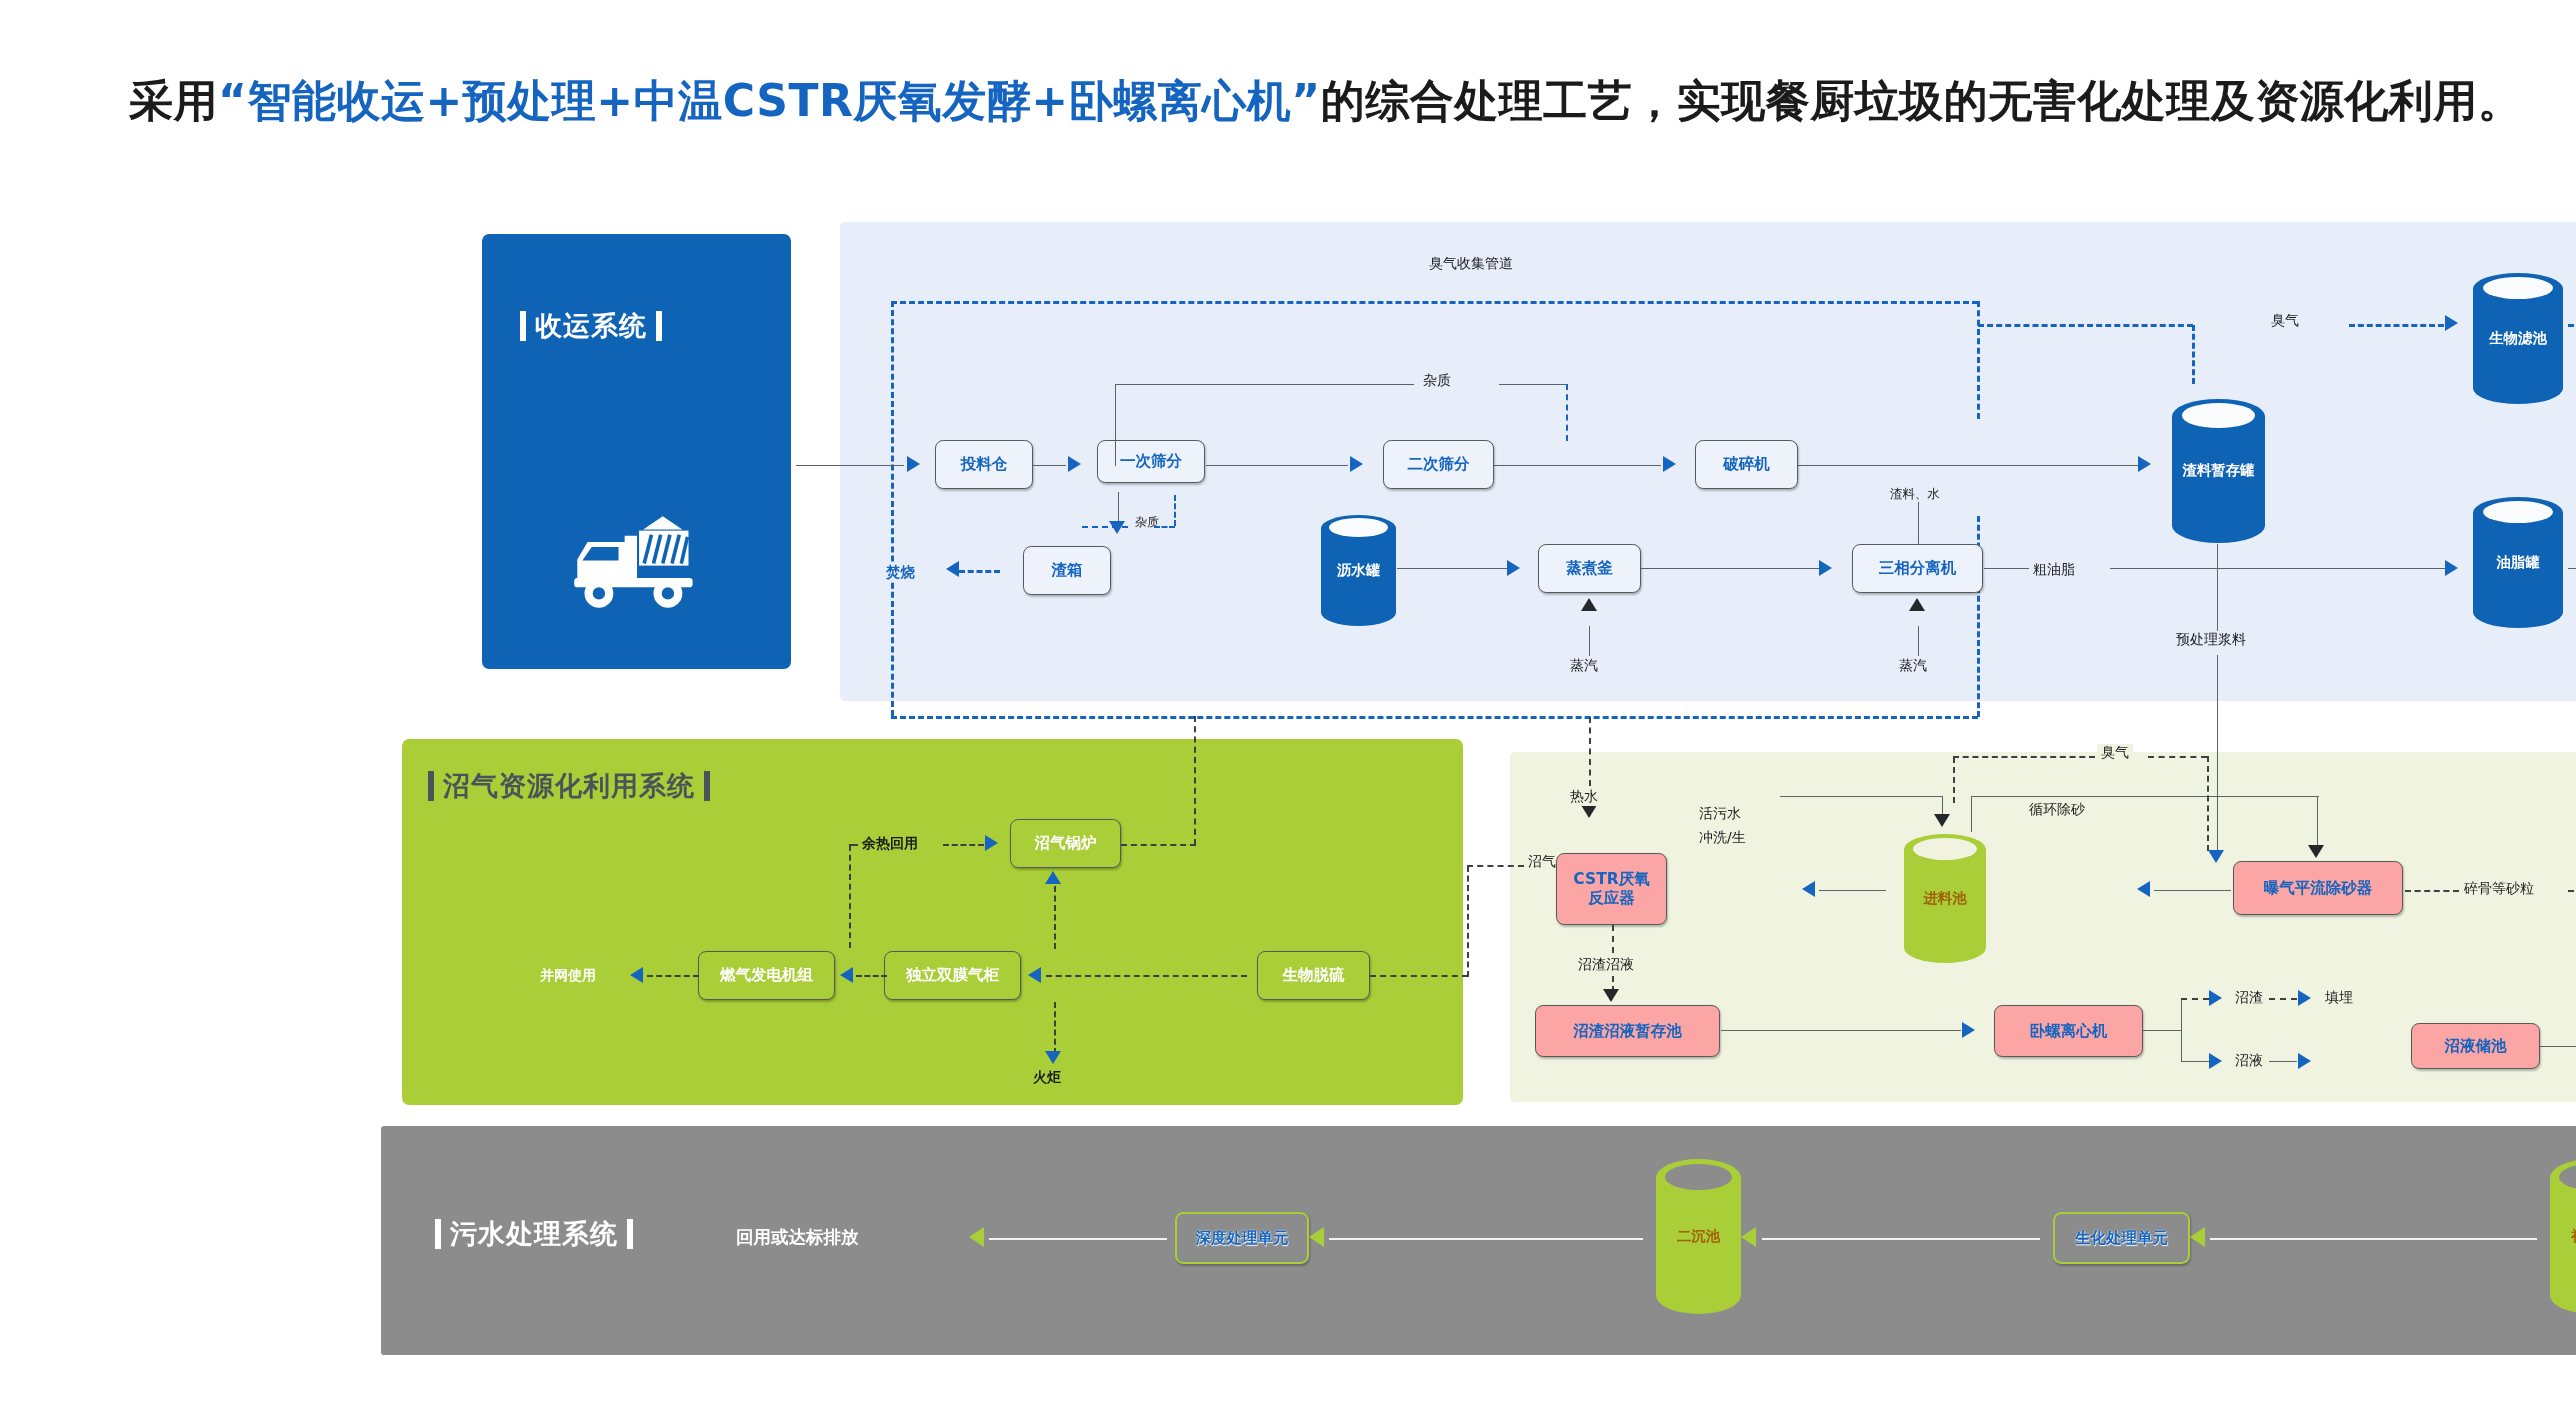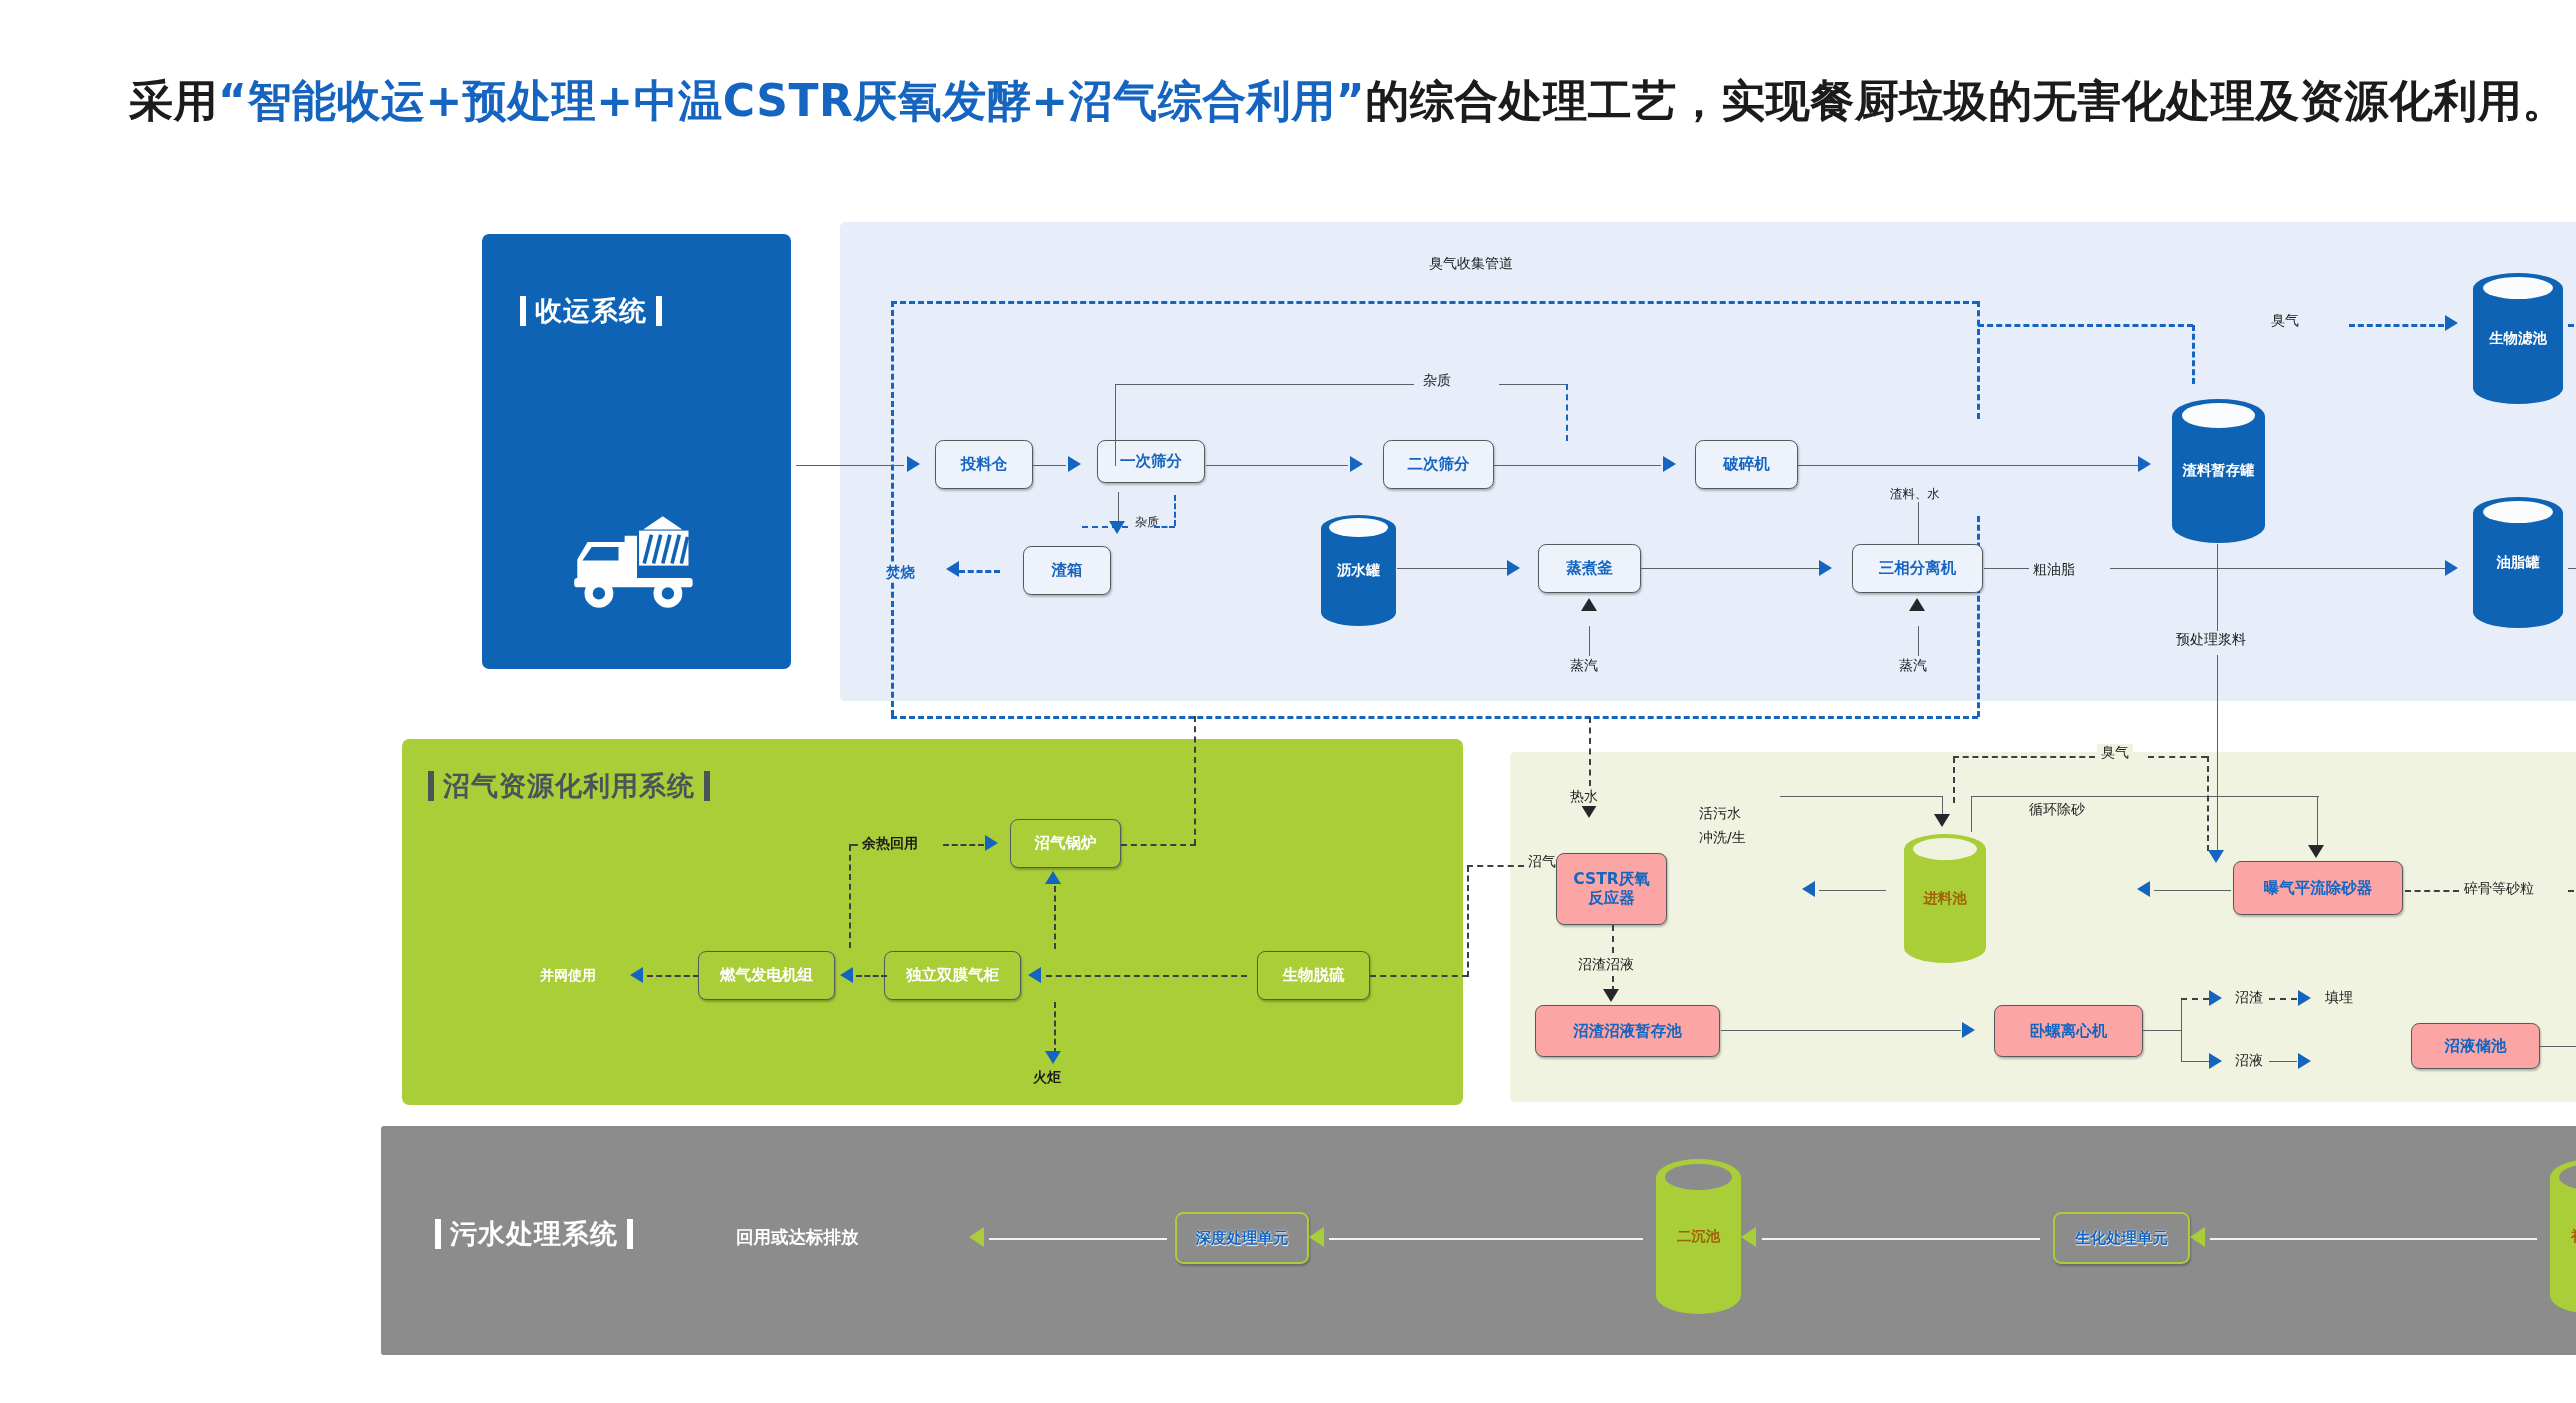--- a/index.html
+++ b/index.html
@@ -85,29 +85,29 @@
   .tx.bg-gray{background:#8c8c8c;padding:0 4.1px;text-align:right;}
 
   
   .truck{position:absolute;}
 </style>
 </head>
 <body>
 
 <div id="stage">
 
-  <div class="title"><span>采用</span><span class="hl">“智能收运+预处理+中温CSTR厌氧发酵+沼气综合利用”</span><span>的综合处理工艺，实现餐厨垃圾的无害化处理及资源化利用。</span></div>
+  <div class="title"><span>采用</span><span class="hl">“智能收运+预处理+中温CSTR厌氧发酵+卧螺离心机”</span><span>的综合处理工艺，实现餐厨垃圾的无害化处理及资源化利用。</span></div>
 
   <div class="panel panel-pre" style="left:840px;top:222px;width:2396px;height:479px;"></div>
   <div class="panel panel-anaer" style="left:1510px;top:752px;width:1803px;height:350px;"></div>
   <div class="panel panel-biogas" style="left:402px;top:739px;width:1061px;height:366px;"></div>
   <div class="panel panel-water" style="left:381px;top:1126px;width:2916px;height:229px;"></div>
   <div class="panel panel-collect" style="left:482px;top:234px;width:309px;height:435px;"></div>
 
-  <div class="sechdr hdr-white" style="left:520px;top:293px;">
+  <div class="sechdr hdr-white" style="left:520px;top:308px;">
     <span class="bar"></span>
     <span class="txt">收运系统</span>
     <span class="bar"></span>
   </div>
 
   <div class="sechdr hdr-dark" style="left:428px;top:768px;">
     <span class="bar"></span>
     <span class="txt">沼气资源化利用系统</span>
     <span class="bar"></span>
   </div>

